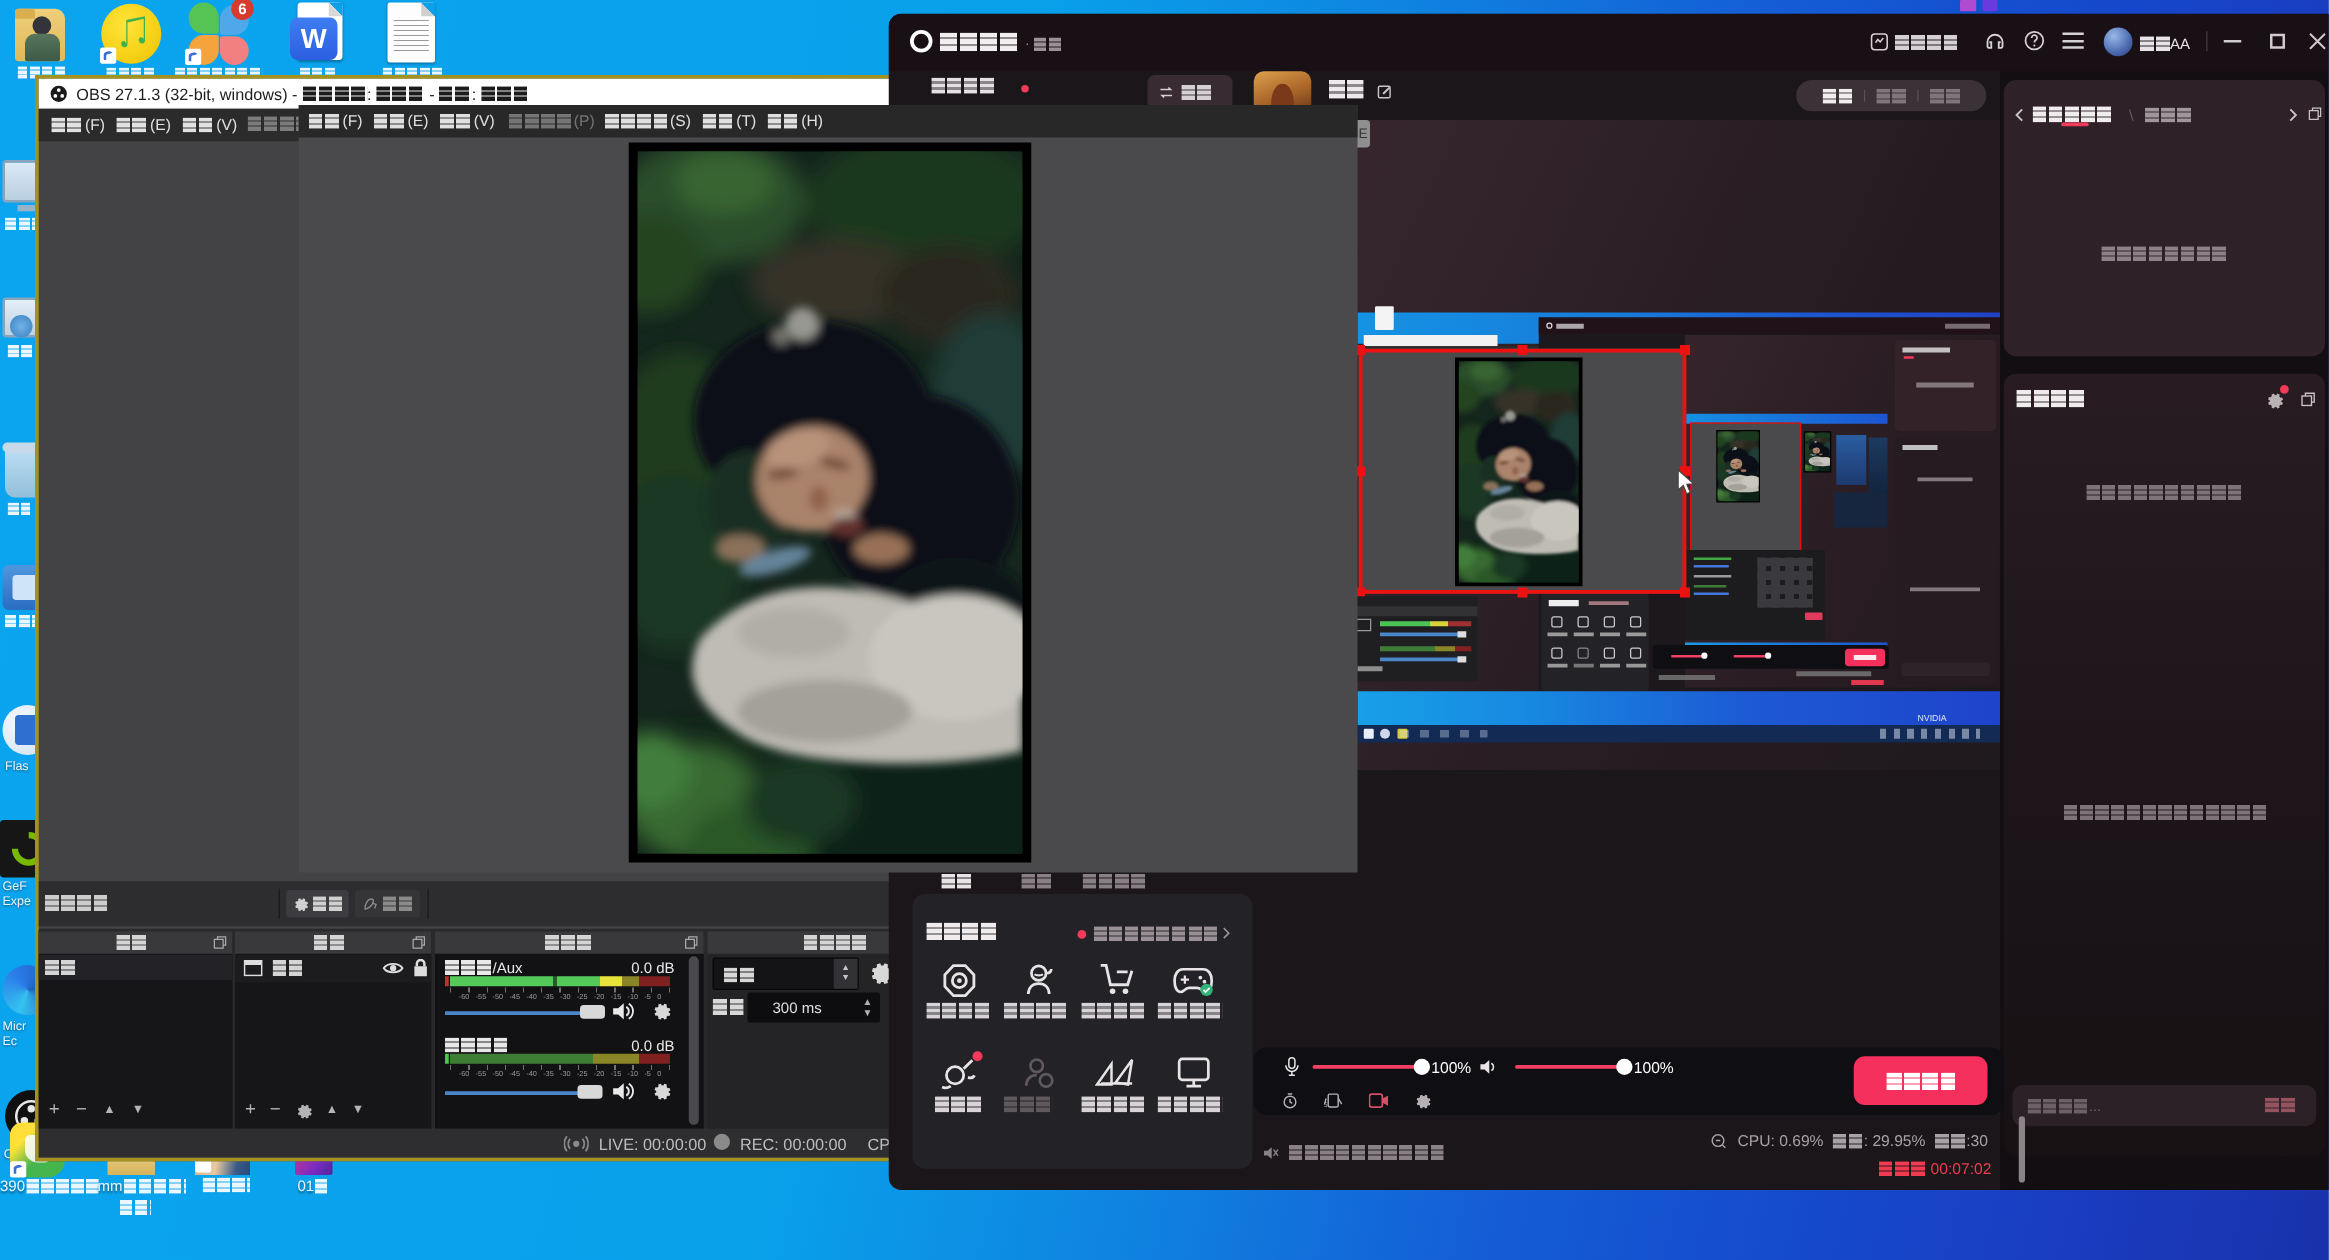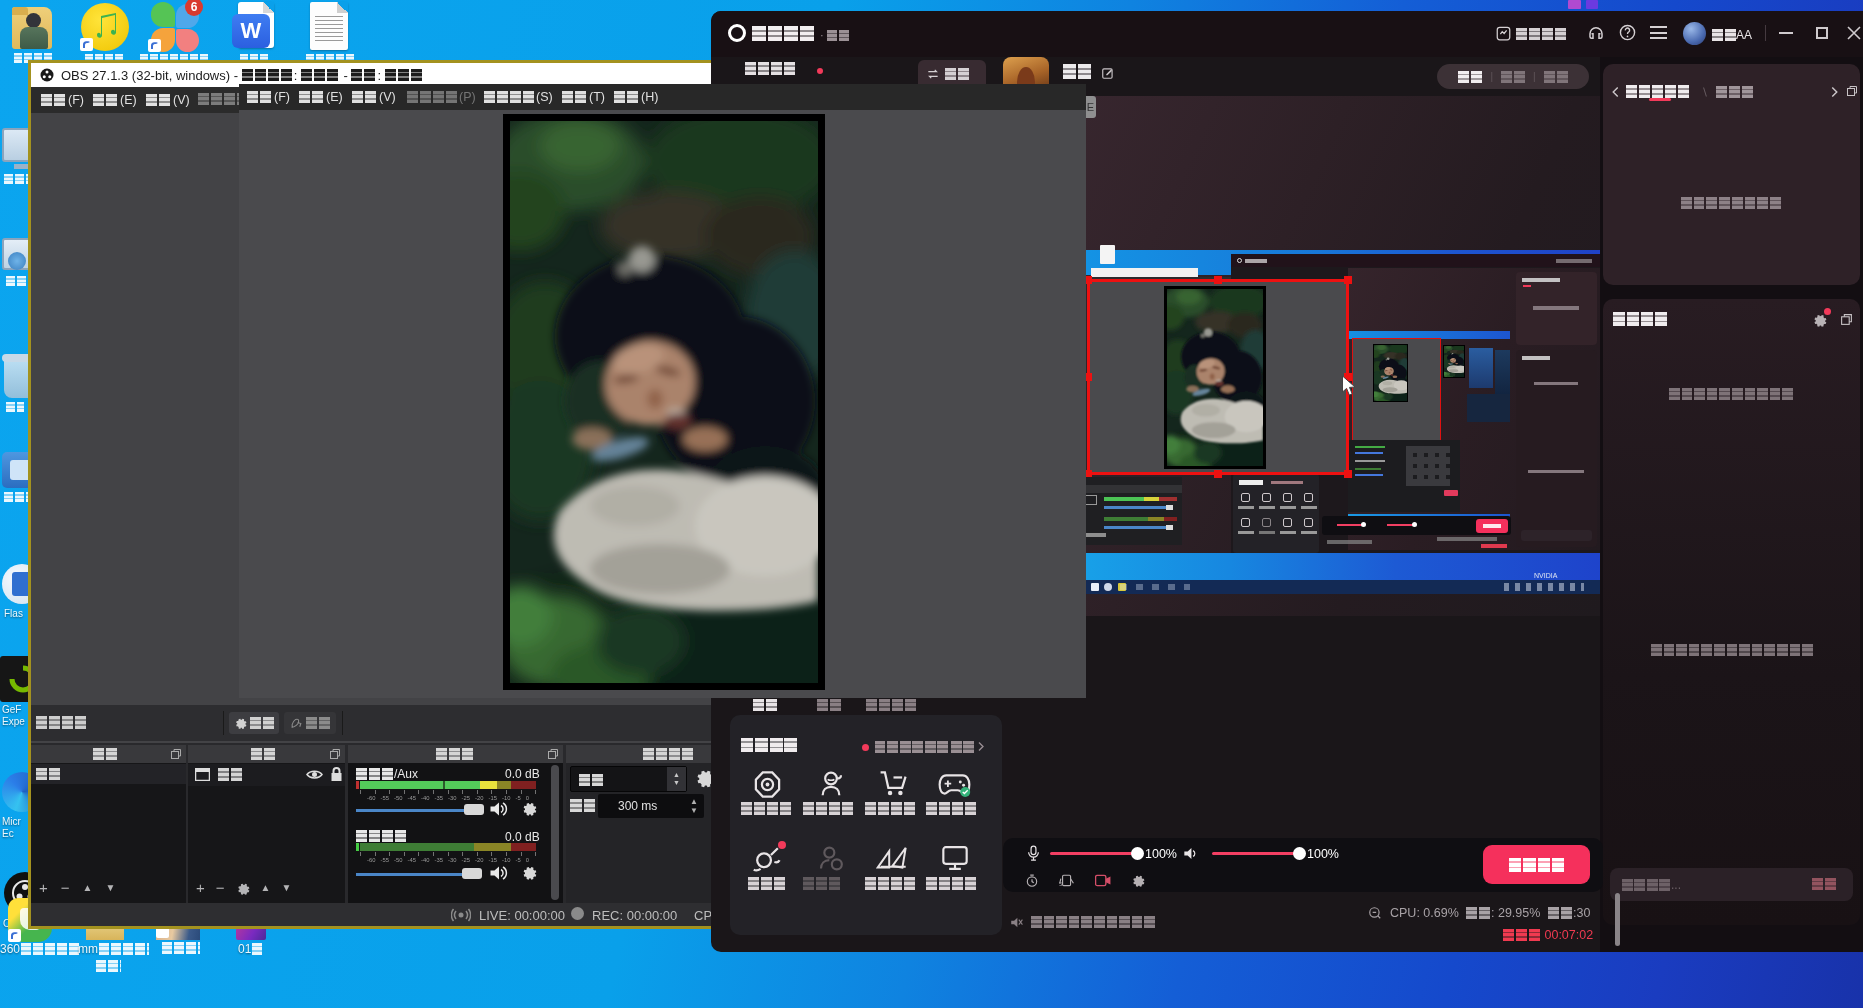--- a/index.html
+++ b/index.html
@@ -81,21 +81,21 @@
     <circle cx="19.5" cy="17.5" r="3" fill="#e8e8e8"></circle>
   </svg>
 <div class="a lbl" style="left:3px;top:918px;font-size:10px">OBS</div>
 
 <div class="a" style="left:8px;top:898px;width:44px;height:44px;border-radius:10px 10px 14px 14px;background:linear-gradient(135deg,#ffe03a 28%,#46b54e 58%)"></div>
 <div class="a" style="left:20px;top:908px;width:20px;height:22px;background:#fff;border-radius:4px 10px 4px 10px;opacity:.85"></div>
 <div class="a" style="left:8px;top:929px;width:13px;height:13px;background:#fff;border-radius:2px"></div>
 <svg class="a" style="left:10px;top:931px" width="9" height="9" viewBox="0 0 9 9">
     <path d="M1 8 L1 4 C1 2 3 1 6 1 L4 0 L8 2 L4 4 L6 3 C4 3 3 3.5 3 5 L3 8 Z" fill="#3b6fd4"></path>
   </svg>
-<div class="a lbl row" style="left:0px;top:942px;font-size:12px">3<span style="font-size:12px">60</span><i class="z" style="width:58px;height:12px;--s:12px;margin-left:1px"></i></div>
+<div class="a lbl row" style="left:0px;top:942px;font-size:12px">3<span style="font-size:12px">90</span><i class="z" style="width:58px;height:12px;--s:12px;margin-left:1px"></i></div>
 <div class="a" style="left:86px;top:920px;width:38px;height:20px;background:linear-gradient(#e8d38a,#d8b45a)"></div>
 <div class="a lbl row" style="left:78px;top:942px;font-size:12px">mm<i class="z" style="width:50px;height:12px;--s:12px;margin-left:1px"></i></div>
 <div class="a lbl z" style="left:96px;top:960px;width:25px;height:12px;--s:12px"></div>
 <div class="a" style="left:156px;top:918px;width:44px;height:22px;background:linear-gradient(100deg,#d8b08a,#e8c9a0 40%,#3a5a8a 75%,#2a4a7a)"></div>
 <div class="a" style="left:156px;top:925px;width:13px;height:13px;background:#fff;border-radius:2px"></div>
 <div class="a lbl z" style="left:162px;top:942px;width:38px;height:12px;--s:12px"></div>
 <div class="a" style="left:236px;top:918px;width:30px;height:22px;background:linear-gradient(120deg,#c03a9a,#7a2ac0 60%,#4a2a9a);border-radius:2px"></div>
 <div class="a lbl row" style="left:238px;top:942px;font-size:12px">01<i class="z" style="width:12px;height:12px;--s:12px;margin-left:1px"></i></div>
 
 <div class="a" style="left:1568px;top:0;width:13px;height:9px;background:#b04ad0;border-radius:1px"></div>

